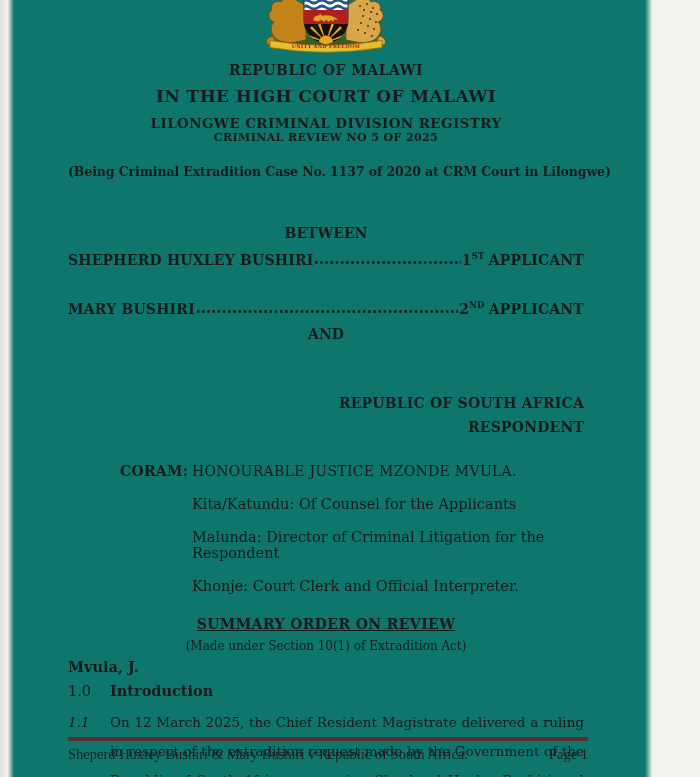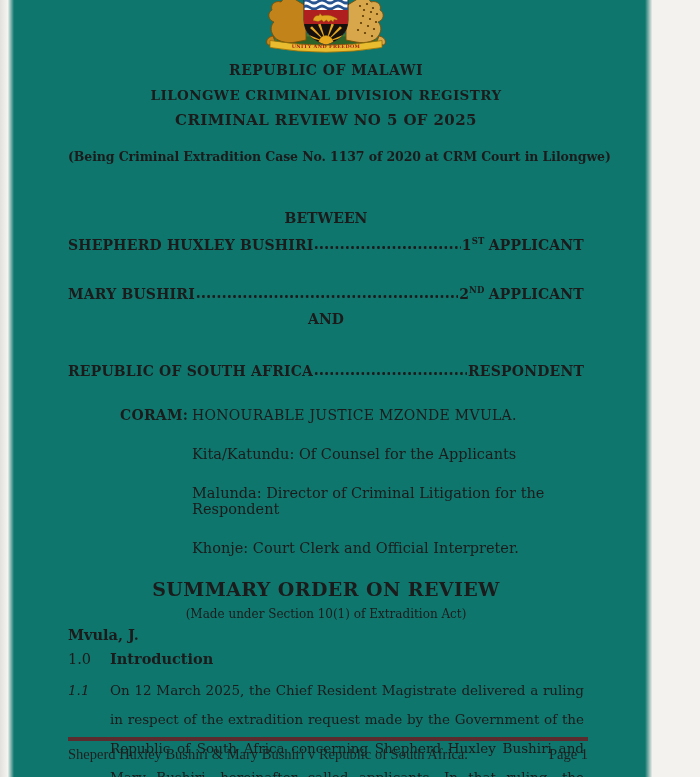--- a/index.html
+++ b/index.html
@@ -23,47 +23,47 @@
     pointer-events:none;
   }
   .inner { padding:0 68px; }
 
   .arms { display:flex; justify-content:center; margin-top:-4px; height:56px; }
 
   .hdr { text-align:center; font-weight:bold; }
   .republic { margin-top:10px; font-size:14px; letter-spacing:.5px; }
   .court    { margin-top:8px;  font-size:17px; letter-spacing:.4px; }
   .registry { margin-top:9px;  font-size:13.5px; letter-spacing:.4px; }
-  .review   { margin-top:8px;  font-size:15px; letter-spacing:.4px; }
+  .review   {  font-size:11px; letter-spacing:.4px; }
   .caseref  { margin-top:20px;  font-size:12.5px; white-space:nowrap; letter-spacing:-.1px; }
 
   .center-label { text-align:center; font-weight:bold; font-size:14px; }
   .between { margin-top:46px; }
   .and     { margin-top:9px; }
 
   .party-row { display:flex; align-items:flex-end; font-weight:bold; font-size:14px; letter-spacing:.2px; }
   .row1 { margin-top:11px; }
   .row2 { margin-top:33px; }
-  .row3 { margin-top:36px; }
+  .row3 { margin-top:53px;flex-direction:column; }
   .party-name, .party-role { white-space:nowrap; }
   .leader {
     flex:1 1 auto; align-self:flex-end; height:5px; margin:0 1px 3px 1px;
     background-image:radial-gradient(circle at 2.2px 2.5px,#1b1b1b 1.25px,rgba(0,0,0,0) 1.5px);
     background-size:5.2px 5px; background-repeat:repeat-x;
   }
   .ord-sup { font-size:8.5px; line-height:0; }
   .role-word { margin-left:4px; }
 
   .coram { margin-top:28px; font-size:14px; }
   .coram-line1 { display:flex; }
   .coram-label { font-weight:bold; margin-left:52px; width:72px; flex:none; letter-spacing:.3px; }
   .coram-judge { font-weight:normal; letter-spacing:.3px; }
-  .coram-sub { margin-left:124px; margin-top:23px; font-weight:normal; font-size:14.5px; }
-
-  .order-title    { margin-top:22px; text-align:center; font-weight:bold; font-size:19px; letter-spacing:.4px; }
+  .coram-sub { margin-left:124px; margin-top:17px; font-weight:normal; font-size:14.5px; }
+
+  .order-title    { margin-top:22px; text-align:center; font-weight:bold; font-size:14px; letter-spacing:.4px;text-decoration:underline; }
   .order-subtitle { margin-top:7px;  text-align:center; font-weight:normal; font-size:12px; }
   .judge-sig      { margin-top:5px;  font-weight:bold; font-size:14.5px; }
 
   .sec-row  { margin-top:7px; font-size:14.5px; }
   .sec-num  { display:inline-block; width:42px; font-weight:normal; }
   .sec-title{ font-weight:bold; }
 
   .para-row { margin-top:9px; display:flex; font-size:13.5px; }
   .para-num { width:42px; flex:none; line-height:29px;font-style:italic; }
   .para-text{ flex:1; margin:0; text-align:justify; line-height:29px; }
@@ -133,20 +133,21 @@
             <path d="M66,46 L84.2,38.4 L85,41 Z"></path>
           </g>
           <circle cx="66" cy="47" r="7.5" fill="#e8a91f" stroke="#8a5e08" stroke-width="0.5"></circle>
         </g>
         <path d="M10,44.5 Q66,54 122,44.5 L122,51.5 Q66,61 10,51.5 Z" fill="#e9bb2e" stroke="#97700a" stroke-width="0.8"></path>
         <text x="66" y="52.4" text-anchor="middle" font-size="4.8" font-weight="bold" fill="#a81d1d" letter-spacing="0.4" font-family="DejaVu Serif, Liberation Serif, serif">UNITY AND FREEDOM</text>
       </svg>
     </div>
 
     <div class="hdr republic">REPUBLIC OF MALAWI</div>
+    <div class="hdr court">IN THE HIGH COURT OF MALAWI</div>
     <div class="hdr registry">LILONGWE CRIMINAL DIVISION REGISTRY</div>
     <div class="hdr review">CRIMINAL REVIEW NO 5 OF 2025</div>
     <div class="hdr caseref">(Being Criminal Extradition Case No. 1137 of 2020 at CRM Court in Lilongwe)</div>
 
     <div class="center-label between">BETWEEN</div>
 
     <div class="party-row row1">
       <span class="party-name">SHEPHERD HUXLEY BUSHIRI</span>
       <span class="leader"></span>
       <span class="party-role"><span>1</span><sup class="ord-sup">ST</sup><span class="role-word">APPLICANT</span></span>

